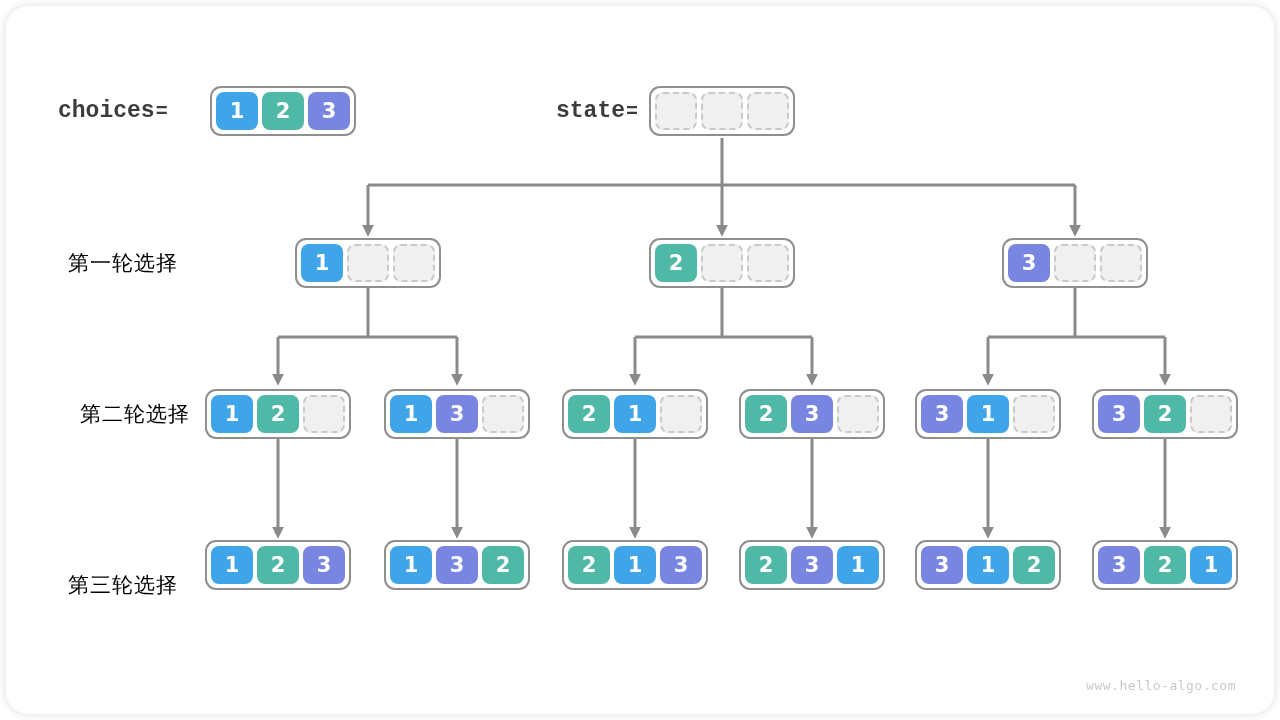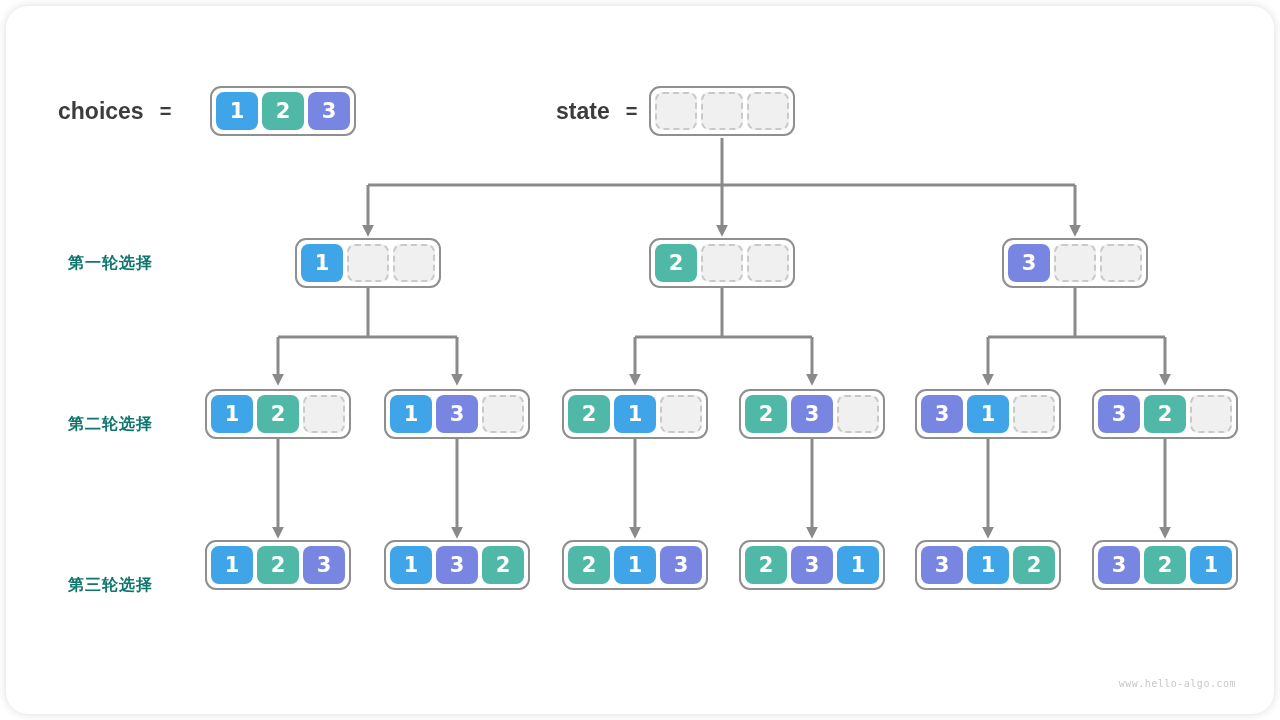--- a/index.html
+++ b/index.html
@@ -5,22 +5,22 @@
   * { margin:0; padding:0; box-sizing:border-box; }
   html,body { width:1280px; height:720px; background:#fff; overflow:hidden;
               font-family:"Liberation Sans", sans-serif; }
   .card {
     position:absolute; left:6px; top:6px; width:1268px; height:708px;
     background:#ffffff; border-radius:22px;
     box-shadow:0 0 10px rgba(0,0,0,0.14);
   }
   
   .hdr-group {
-    position:absolute; height:50px; display:flex; align-items:center; gap:16px;
-    font-family:Liberation Sans, sans-serif;
+    position:absolute; height:50px; display:flex; align-items:center; gap:1px;
+    font-family:Liberation Mono, monospace;
     font-weight:bold; font-size:23px; color:var(--text_dark);text-align:center;
   }
   .hdr-group .eq { font-size:20px; font-weight:bold; color:var(--text_dark); }
   
   .node {
     position:absolute; width:146px; height:50px;
     background:#ffffff; border:2px solid var(--border); border-radius:11px;
     display:flex; gap:4px; padding:4px;
   }
   .cell {
@@ -28,32 +28,32 @@
     display:flex; align-items:center; justify-content:center;
     font-family:"DejaVu Sans","Liberation Sans",sans-serif;
     font-weight:bold; font-size:21px; color:#ffffff;
   }
   .cell.c1 { background:var(--c1); }
   .cell.c2 { background:var(--c2); }
   .cell.c3 { background:var(--c3); }
   .cell.empty { background:var(--empty); border:2px dashed var(--dash); }
   
   .row-label {
-    position:absolute; left:62px; font-size:16px; font-weight:700;
-    color:#0f766e; letter-spacing:1px; line-height:28px;
+    position:absolute; left:62px; font-size:21px; font-weight:400;
+    color:#000000; letter-spacing:1px; line-height:28px;
   }
   
   svg.connectors { position:absolute; left:0; top:0; pointer-events:none; }
   svg.connectors path { stroke:var(--arrow); stroke-width:3; fill:none; }
   svg.connectors .arrowhead { fill:var(--arrow); stroke:none; }
   
   .watermark {
     position:absolute; right:38px; top:672px;
     font-family:"DejaVu Sans Mono","Liberation Mono",monospace;
-    font-size:10px; color:var(--watermark); letter-spacing:0.5px;
+    font-size:13px; color:var(--watermark); letter-spacing:0.5px;
   }
 </style>
 </head>
 <body>
 
 <div class="card">
 
   <svg class="connectors" width="1280" height="720" viewBox="0 0 1280 720">
     <defs>
       <marker id="ah" viewBox="0 0 10 10" refX="1" refY="5" markerWidth="4" markerHeight="4" orient="auto-start-reverse">
@@ -102,21 +102,21 @@
     <span>state</span>
     <span class="eq">=</span>
   </div>
   <div class="node" style="left:643px; top:80px;">
       <span class="cell empty"></span>
       <span class="cell empty"></span>
       <span class="cell empty"></span>
     </div>
 
   <div class="row-label" style="top:243px;">第一轮选择</div>
-  <div class="row-label" style="top:404px;">第二轮选择</div>
+  <div class="row-label" style="top:394px;margin-left:12px;">第二轮选择</div>
   <div class="row-label" style="top:545px;margin-top:20px;">第三轮选择</div>
 
   <div class="node" style="left:289px;  top:232px;">
       <span class="cell c1">1</span>
       <span class="cell empty"></span>
       <span class="cell empty"></span>
     </div>
   <div class="node" style="left:643px;  top:232px;">
       <span class="cell c2">2</span>
       <span class="cell empty"></span>

